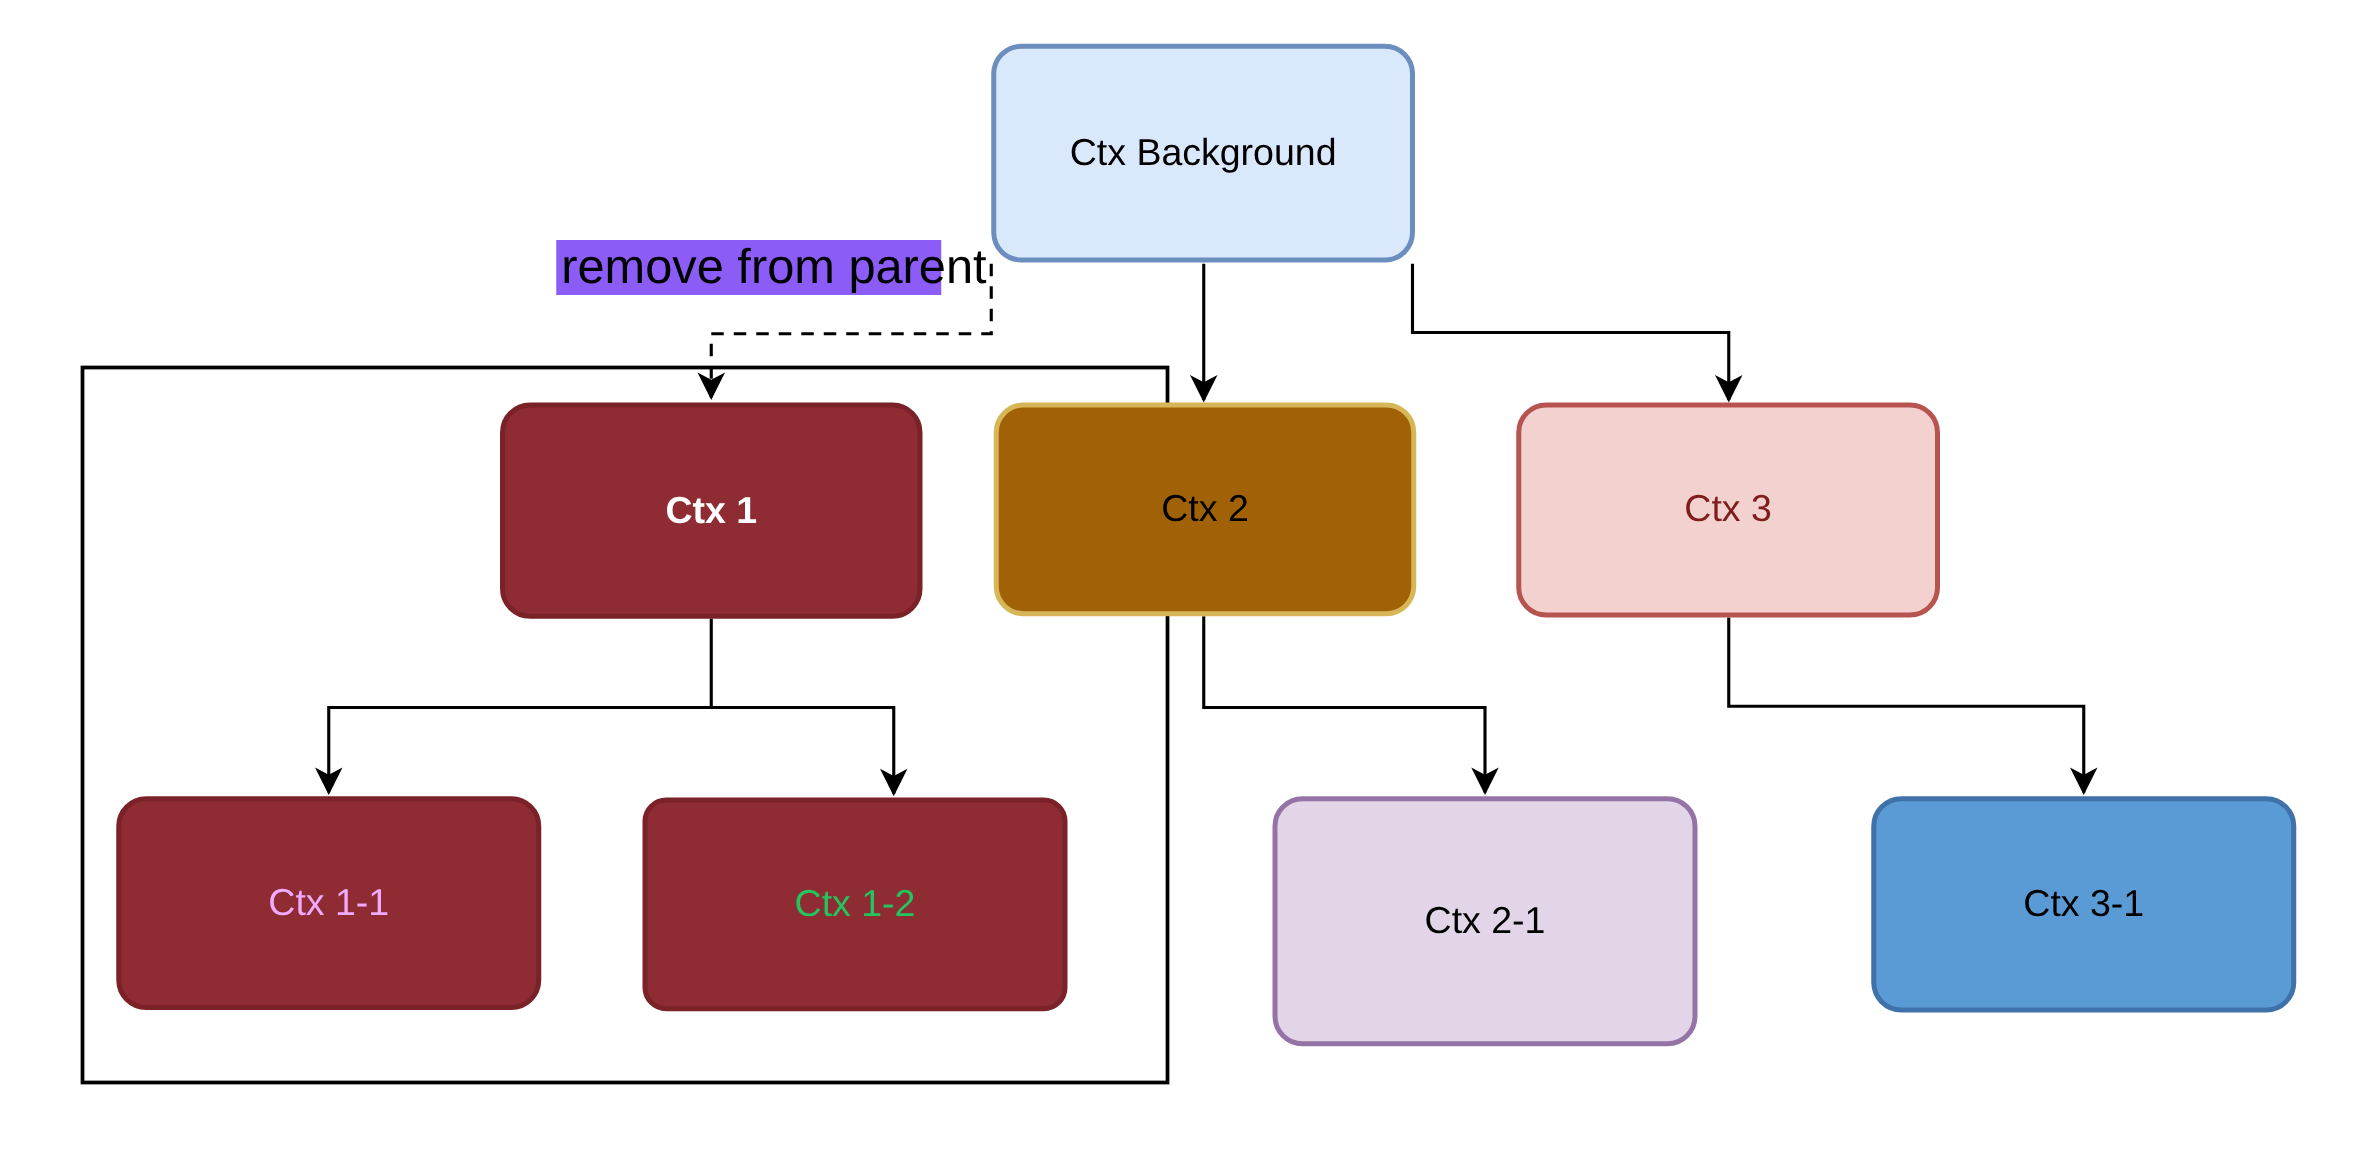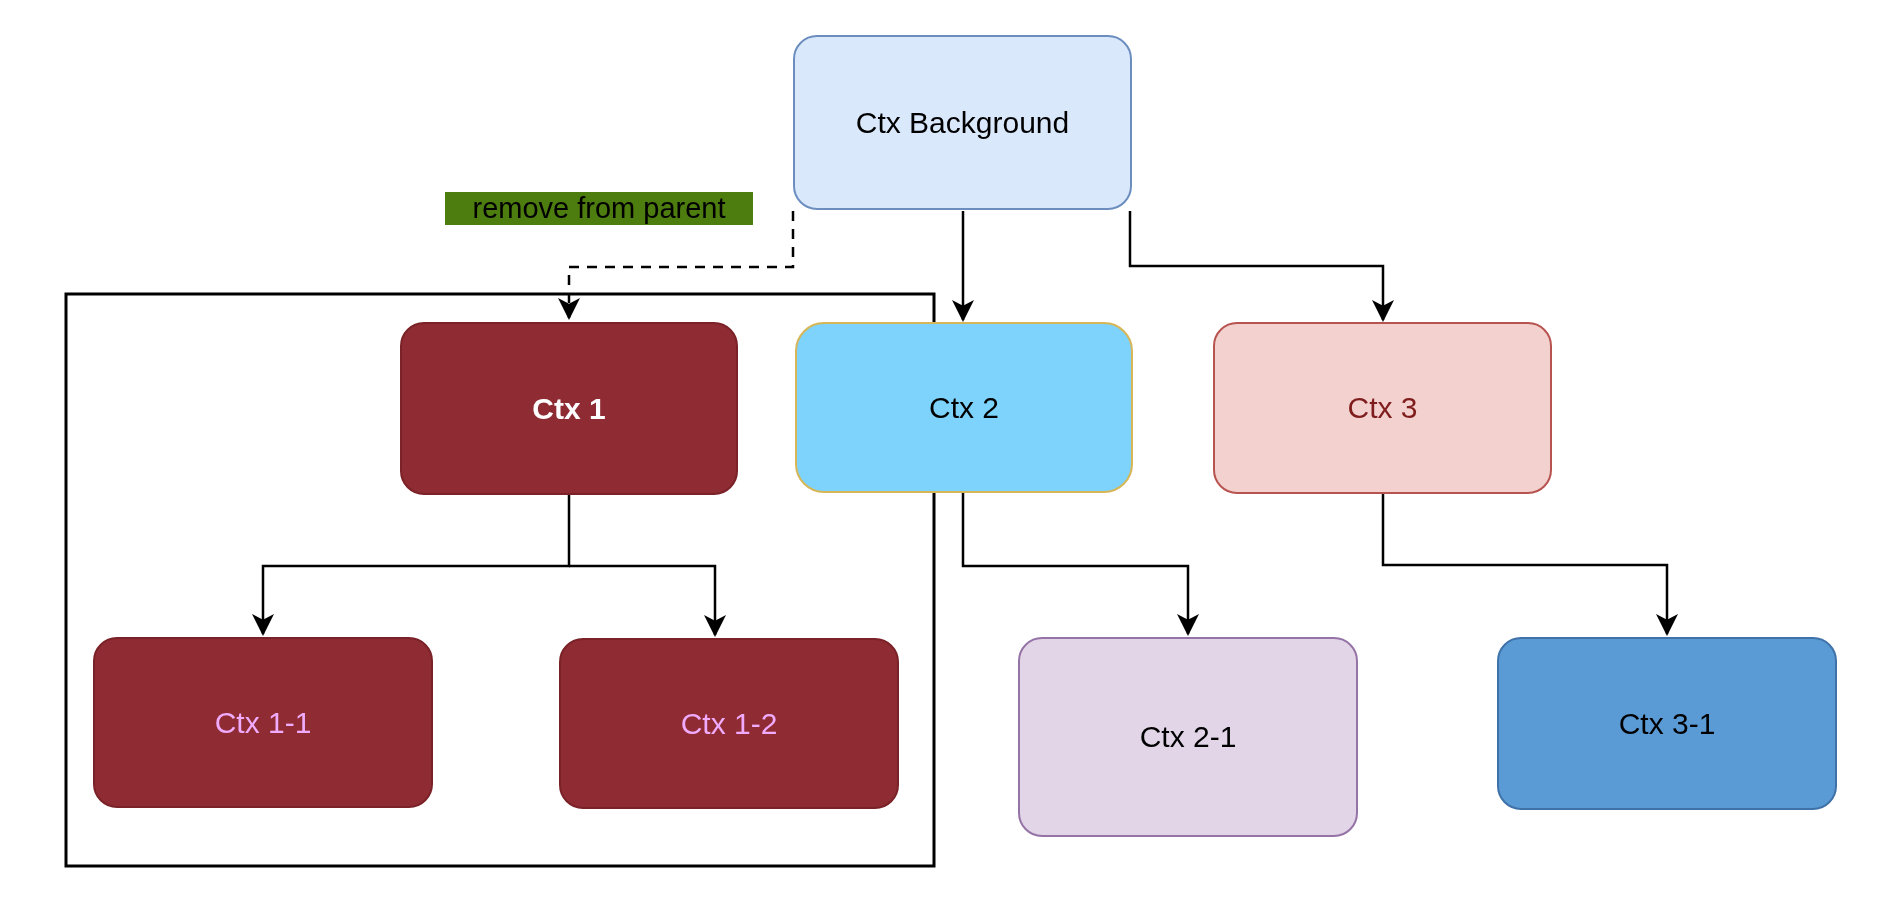--- a/index.html
+++ b/index.html
@@ -19,41 +19,41 @@
     position: absolute;
     left: 0;
     top: 0;
     width: 1900px;
     height: 922px;
     z-index: 1;
   }
   .node {
     position: absolute;
     z-index: 2;
-    border: 2px solid #a16207;
+    border: 4px solid #a16207;
     border-radius: 24px;
     display: flex;
     align-items: center;
     justify-content: center;
     box-sizing: border-box;
   }
   .node-label {
     font-size: 30px;
     line-height: 1.2;
     text-align: center;
     white-space: nowrap;
   }
   .edge-label {
     position: absolute;
     z-index: 3;
-    font-size: 29px;
+    font-size: 39px;
     color: #000000;
     text-align: center;
     white-space: nowrap;
-    background: #4d7c0f;
+    background: #8b5cf6;
     padding: 0 4px;
   }
 </style>
 </head>
 <body>
 
 <div class="canvas">
 
   <svg class="connector-layer" viewBox="0 0 1900 922" xmlns="http://www.w3.org/2000/svg">
     <defs>
@@ -82,33 +82,33 @@
   <div class="edge-label" style="left:445px; top:192px; width:300px;">remove from parent</div>
 
   <div class="node" style="left: 793px; top: 35px; width: 339px; height: 175px; background-color: rgb(218, 232, 252); border-color: rgb(108, 142, 191); color: rgb(0, 0, 0);">
     <span class="node-label">Ctx Background</span>
   </div>
 
   <div class="node" style="left: 400px; top: 322px; width: 338px; height: 173px; background-color: rgb(143, 43, 51); border-color: rgb(122, 34, 40); color: rgb(255, 255, 255); font-weight: bold;">
     <span class="node-label">Ctx 1</span>
   </div>
 
-  <div class="node" style="left: 795px; top: 322px; width: 338px; height: 171px; background-color: #7dd3fc; border-color: rgb(214, 182, 86); color: rgb(0, 0, 0); border-radius: 29px;">
+  <div class="node" style="left: 795px; top: 322px; width: 338px; height: 171px; background-color: #a16207; border-color: rgb(214, 182, 86); color: rgb(0, 0, 0);">
     <span class="node-label">Ctx 2</span>
   </div>
 
   <div class="node" style="left: 1213px; top: 322px; width: 339px; height: 172px; background-color: rgb(242, 209, 207); border-color: rgb(184, 84, 80); color: #7f1d1d;">
     <span class="node-label">Ctx 3</span>
   </div>
 
   <div class="node" style="left: 93px; top: 637px; width: 340px; height: 171px; background-color: rgb(143, 43, 51); border-color: rgb(122, 34, 40); color: #f0abfc;">
     <span class="node-label">Ctx 1-1</span>
   </div>
 
-  <div class="node" style="left: 559px; top: 638px; width: 340px; height: 171px; background-color: rgb(143, 43, 51); border-color: rgb(122, 34, 40); color: #f0abfc;">
+  <div class="node" style="left: 514px; top: 638px; width: 340px; height: 171px; background-color: rgb(143, 43, 51); border-color: rgb(122, 34, 40); color: #22c55e; border-radius: 19px;">
     <span class="node-label">Ctx 1-2</span>
   </div>
 
   <div class="node" style="left: 1018px; top: 637px; width: 340px; height: 200px; background-color: rgb(225, 213, 231); border-color: rgb(150, 115, 166); color: rgb(0, 0, 0);">
     <span class="node-label">Ctx 2-1</span>
   </div>
 
   <div class="node" style="left: 1497px; top: 637px; width: 340px; height: 173px; background-color: rgb(91, 155, 213); border-color: rgb(63, 114, 168); color: #000000;">
     <span class="node-label">Ctx 3-1</span>
   </div>

